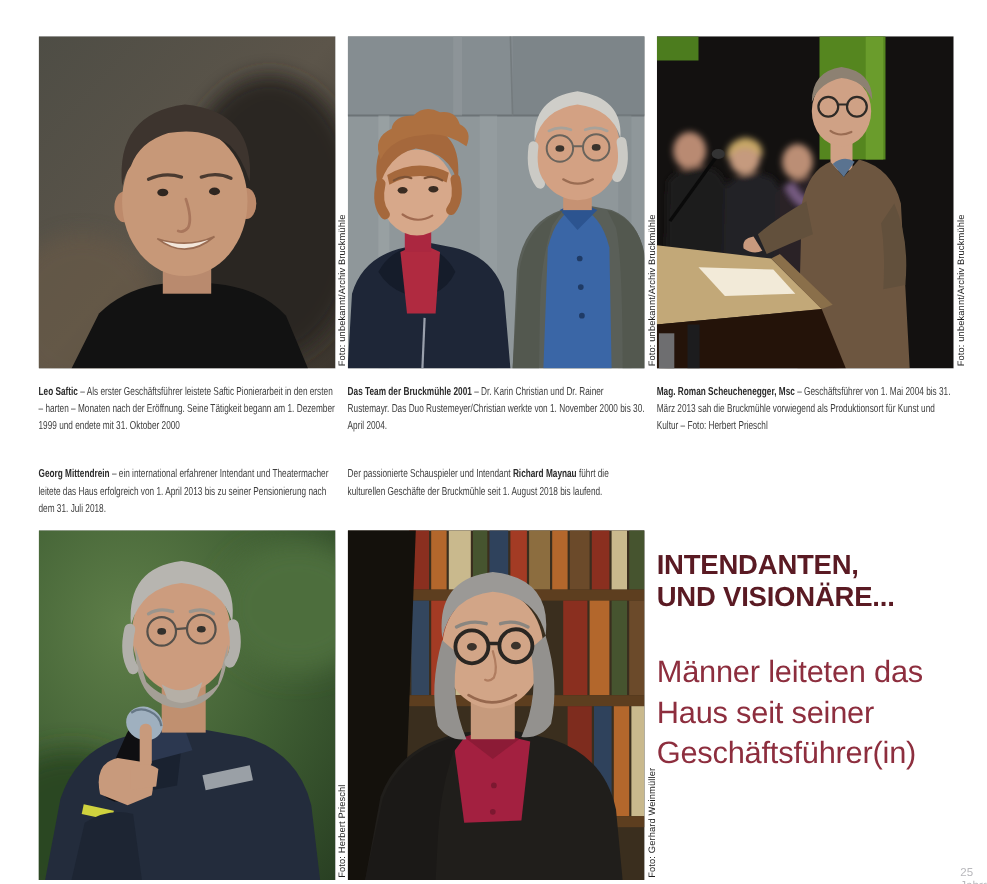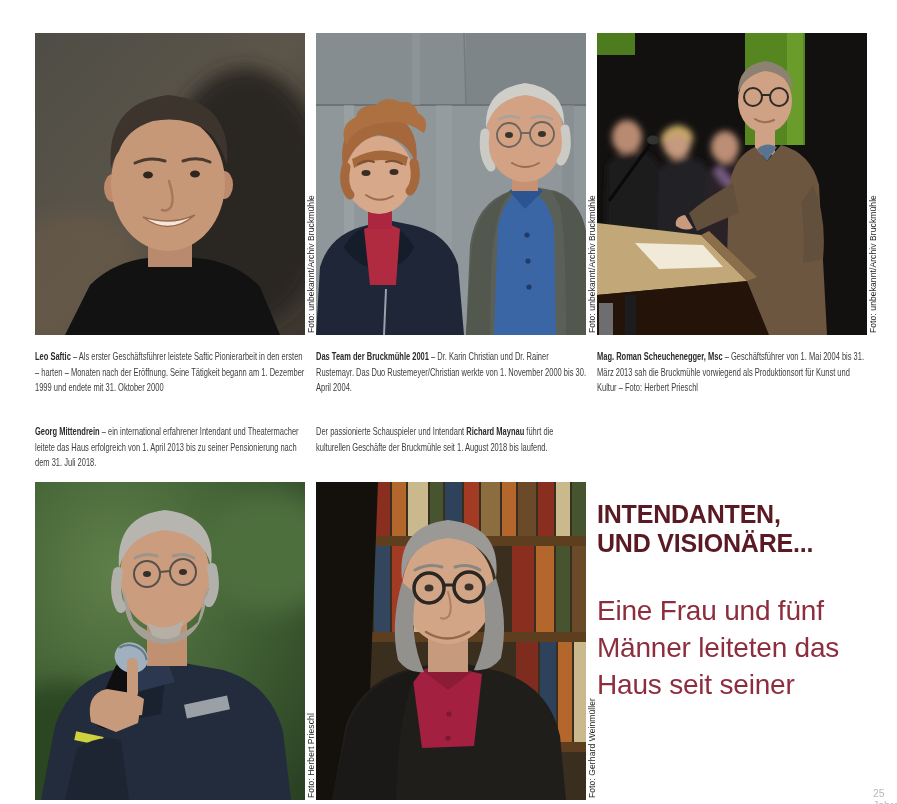--- a/index.html
+++ b/index.html
@@ -292,21 +292,21 @@
   <p class="caption" style="left:316px;top:424px">
     <span>Der passionierte Schauspieler und Intendant </span><span class="b">Richard Maynau</span><span> führt die kulturellen Geschäfte der Bruckmühle seit 1. August 2018 bis laufend.</span>
   </p>
 
   <div class="feature">
     <div class="headline">
       <div>INTENDANTEN,</div>
       <div>UND VISIONÄRE...</div>
     </div>
     <div class="lead">
-      <div>Eine Frau und fünf</div>
       <div>Männer leiteten das</div>
       <div>Haus seit seiner</div>
+      <div>Geschäftsführer(in)</div>
     </div>
   </div>
 
   <div class="footer">25 Jahre K</div>
 
 </div>
 
 </body></html>

